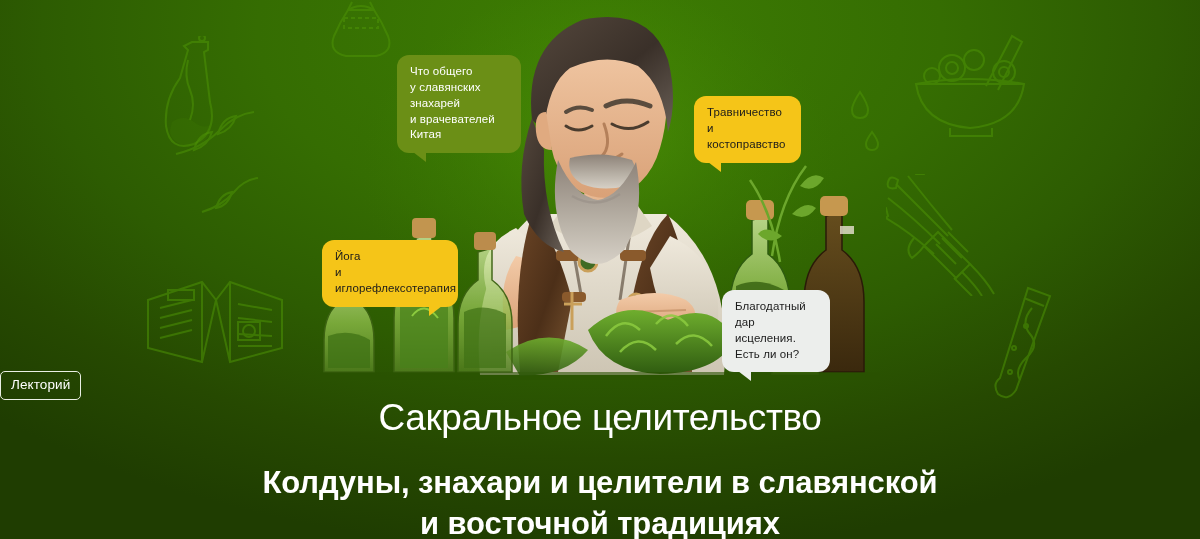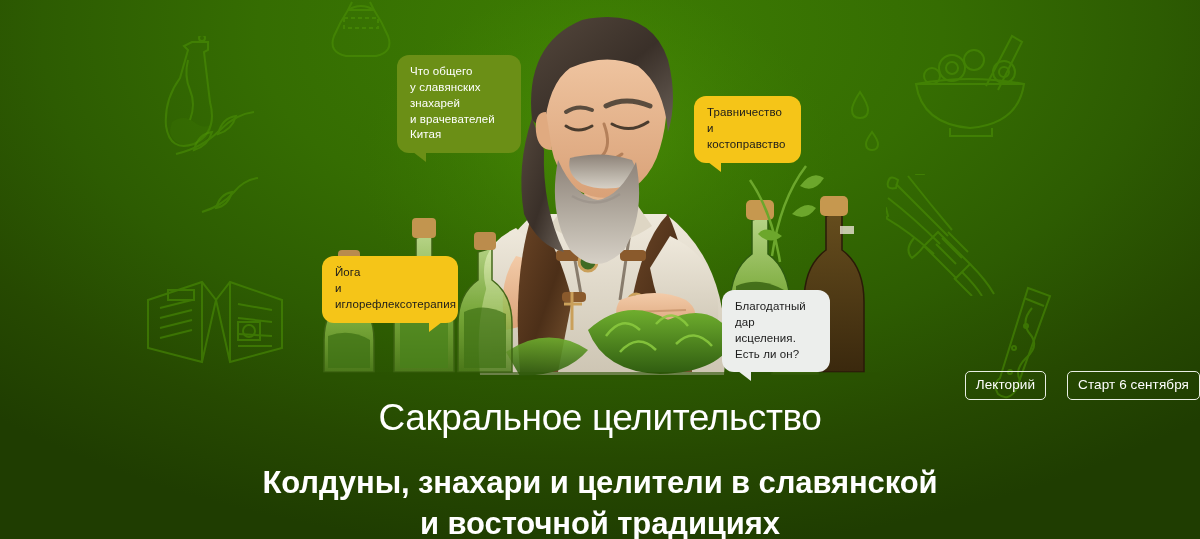--- a/index.html
+++ b/index.html
@@ -92,31 +92,31 @@
     font-weight: 500;
   }
   .bubble-light::after {
     left: 16px; bottom: -9px;
     border-width: 10px 0 0 13px;
     border-color: #eceeec transparent transparent transparent;
   }
 
   #bubble-china   { left: 397px; top: 55px;  width: 124px; }
   #bubble-herbal  { left: 694px; top: 96px;  width: 107px; }
-  #bubble-yoga    { left: 322px; top: 240px; width: 136px; margin-top: 16px; }
+  #bubble-yoga    { left: 322px; top: 240px; width: 136px; }
   #bubble-gift    { left: 722px; top: 290px; width: 108px; }
 
   
   .badges {
     position: absolute;
     left: 0; right: 0;
     top: 371px;
     display: flex;
-    justify-content: flex-end;
-    gap: 21px;
+    justify-content: flex-start;
+    gap: 4px;
   }
   .badge {
     border: 1px solid #e9efe4;
     border-radius: 5px;
     color: #ffffff;
     font-size: 13.5px;
     line-height: 1;
     padding: 6px 10px 7px;
     letter-spacing: .1px;
     white-space: nowrap;
@@ -369,20 +369,19 @@
 и костоправство</div>
 
   <div class="bubble bubble-yellow tail-right" id="bubble-yoga">Йога
 и иглорефлексотерапия</div>
 
   <div class="bubble bubble-light" id="bubble-gift">Благодатный дар
 исцеления. Есть ли он?</div>
 
   <div class="badges">
     <span class="badge">Лекторий</span>
-    <span class="badge">Старт 6 сентября</span>
   </div>
 
   <h1 class="title">Сакральное целительство</h1>
   <p class="subtitle">Колдуны, знахари и целители в славянской
 и восточной традициях</p>
 
 </div>
 
 </body></html>

